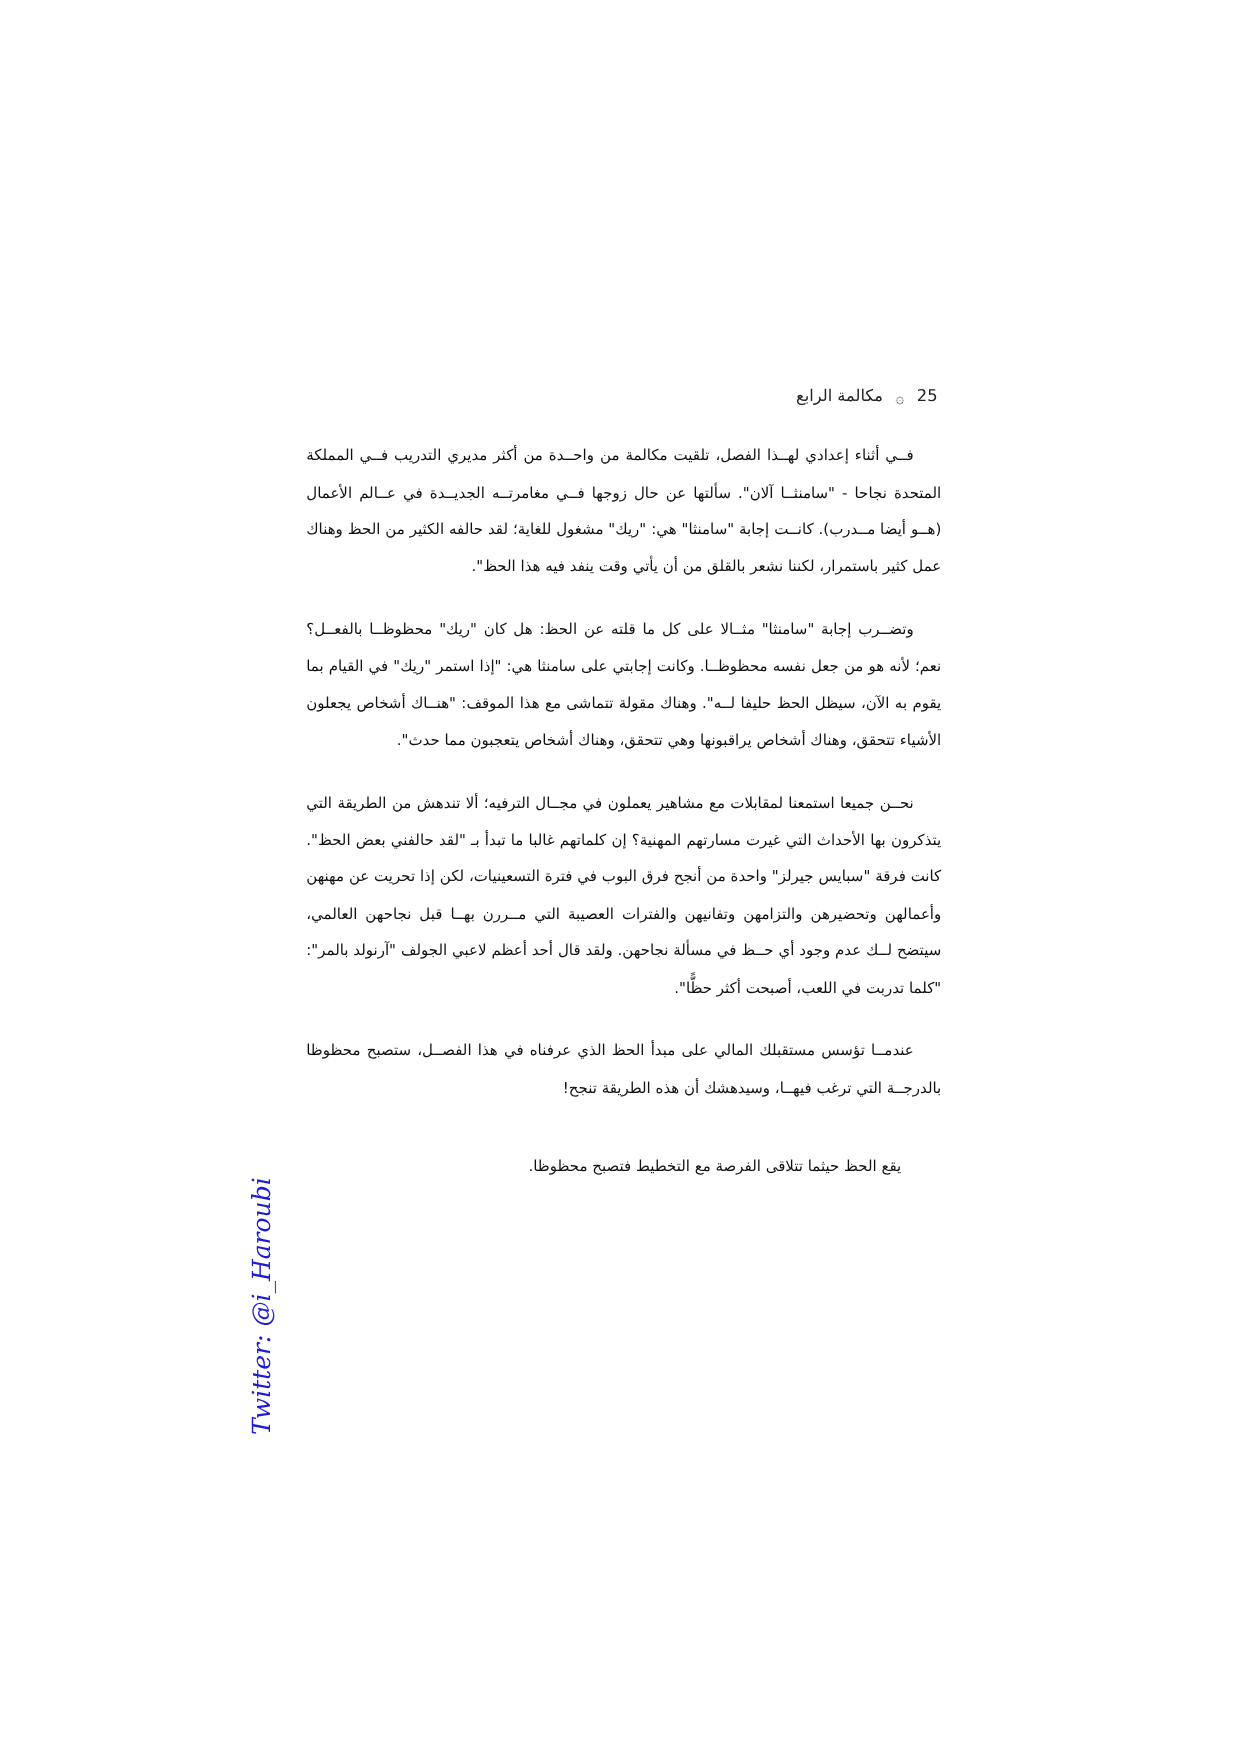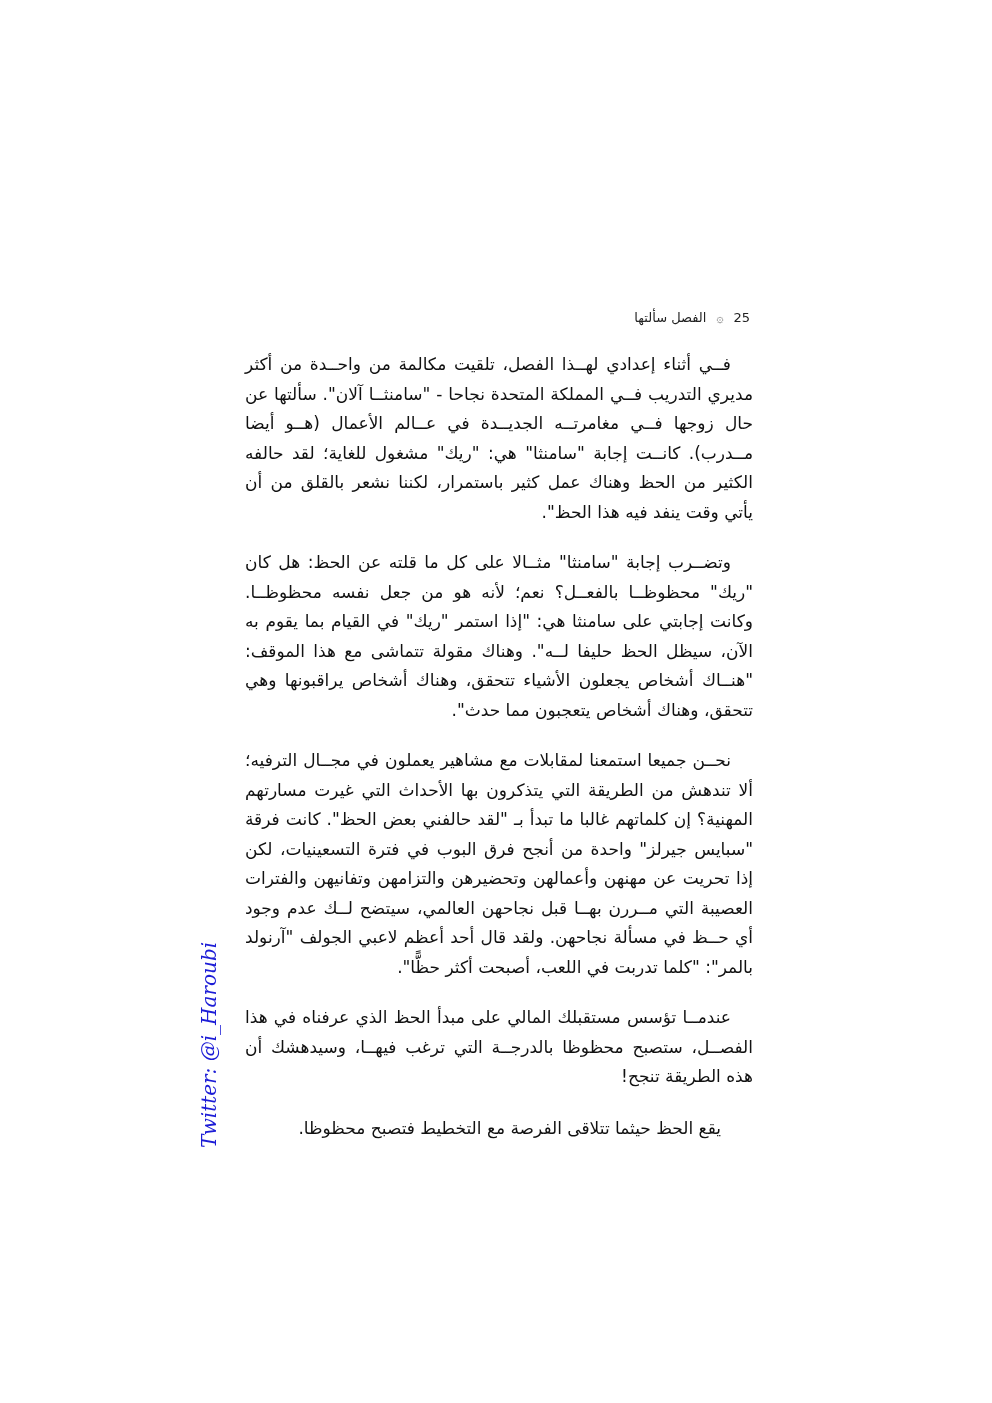--- a/index.html
+++ b/index.html
@@ -9,41 +9,41 @@
     }
     .page-header {
       position: absolute; top: 310px; left: 560px; width: 190px;
       direction: rtl; display: flex; align-items: center; gap: 10px;
       font-size: 13px; color: #222;
     }
     .page-header .ornament { font-size: 12px; color: #555; }
     .body-text {
       position: absolute; top: 350px; left: 245px; width: 508px;
       direction: rtl; text-align: justify; text-align-last: right;
-      font-size: 17px; line-height: 29.5px;
+      font-size: 12px; line-height: 29.5px;
     }
     .para { margin: 0 0 21px 0; text-indent: 22px; }
-    .para.last-line-gap { margin-bottom: 22px; }
+    .para.last-line-gap { margin-bottom: 34px; }
     .summary {
       margin: 0; padding-right: 32px; text-align: center;
     }
     .watermark {
       position: absolute; left: 197px; top: 1148px;
       transform: rotate(-90deg); transform-origin: left top;
       font-family: "DejaVu Serif", serif; font-style: italic;
       font-size: 20px; color: #1c1cd6; white-space: nowrap;
     }
   </style>
 </head>
 <body>
 
 <div class="page-header">
   <span>25</span>
   <span class="ornament">۞</span>
-  <span>الفصل سألتها</span>
+  <span>مكالمة الرابع</span>
 </div>
 
 <div class="body-text">
   <p class="para">فــي أثناء إعدادي لهــذا الفصل، تلقيت مكالمة من واحــدة من أكثر مديري التدريب فــي المملكة المتحدة نجاحا - "سامنثــا آلان". سألتها عن حال زوجها فــي مغامرتــه الجديــدة في عــالم الأعمال (هــو أيضا مــدرب). كانــت إجابة "سامنثا" هي: "ريك" مشغول للغاية؛ لقد حالفه الكثير من الحظ وهناك عمل كثير باستمرار، لكننا نشعر بالقلق من أن يأتي وقت ينفد فيه هذا الحظ".</p>
   <p class="para">وتضــرب إجابة "سامنثا" مثــالا على كل ما قلته عن الحظ: هل كان "ريك" محظوظــا بالفعــل؟ نعم؛ لأنه هو من جعل نفسه محظوظــا. وكانت إجابتي على سامنثا هي: "إذا استمر "ريك" في القيام بما يقوم به الآن، سيظل الحظ حليفا لــه". وهناك مقولة تتماشى مع هذا الموقف: "هنــاك أشخاص يجعلون الأشياء تتحقق، وهناك أشخاص يراقبونها وهي تتحقق، وهناك أشخاص يتعجبون مما حدث".</p>
   <p class="para">نحــن جميعا استمعنا لمقابلات مع مشاهير يعملون في مجــال الترفيه؛ ألا تندهش من الطريقة التي يتذكرون بها الأحداث التي غيرت مسارتهم المهنية؟ إن كلماتهم غالبا ما تبدأ بـ "لقد حالفني بعض الحظ". كانت فرقة "سبايس جيرلز" واحدة من أنجح فرق البوب في فترة التسعينيات، لكن إذا تحريت عن مهنهن وأعمالهن وتحضيرهن والتزامهن وتفانيهن والفترات العصيبة التي مــررن بهــا قبل نجاحهن العالمي، سيتضح لــك عدم وجود أي حــظ في مسألة نجاحهن. ولقد قال أحد أعظم لاعبي الجولف "آرنولد بالمر": "كلما تدربت في اللعب، أصبحت أكثر حظًّا".</p>
   <p class="para last-line-gap">عندمــا تؤسس مستقبلك المالي على مبدأ الحظ الذي عرفناه في هذا الفصــل، ستصبح محظوظا بالدرجــة التي ترغب فيهــا، وسيدهشك أن هذه الطريقة تنجح!</p>
   <p class="summary">يقع الحظ حيثما تتلاقى الفرصة مع التخطيط فتصبح محظوظا.</p>
 </div>
 

